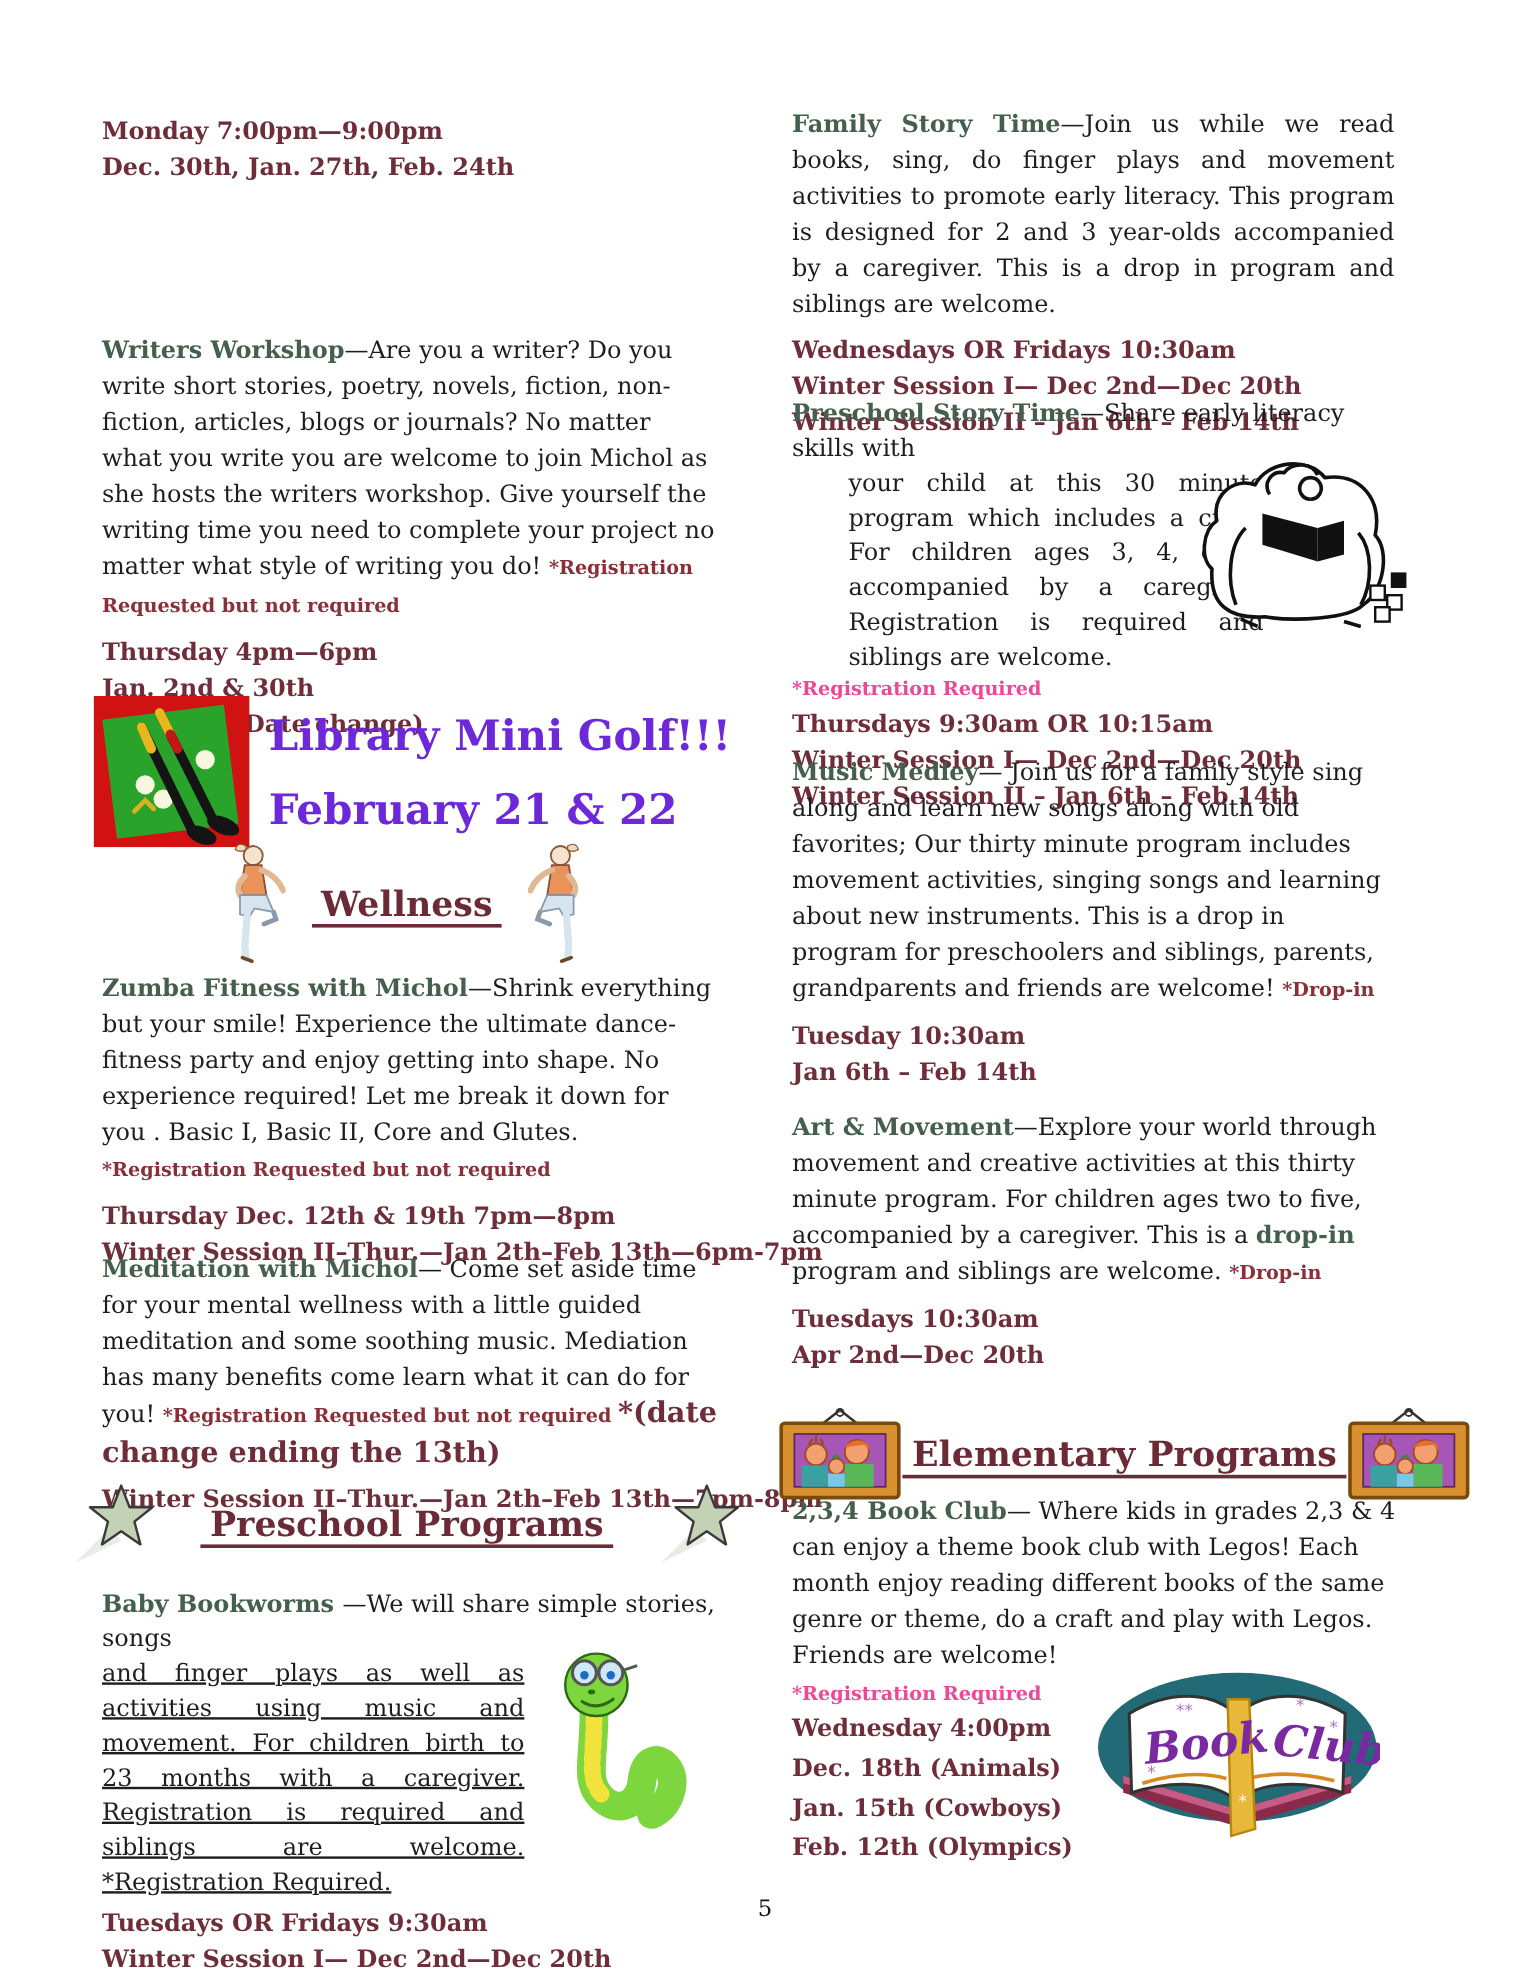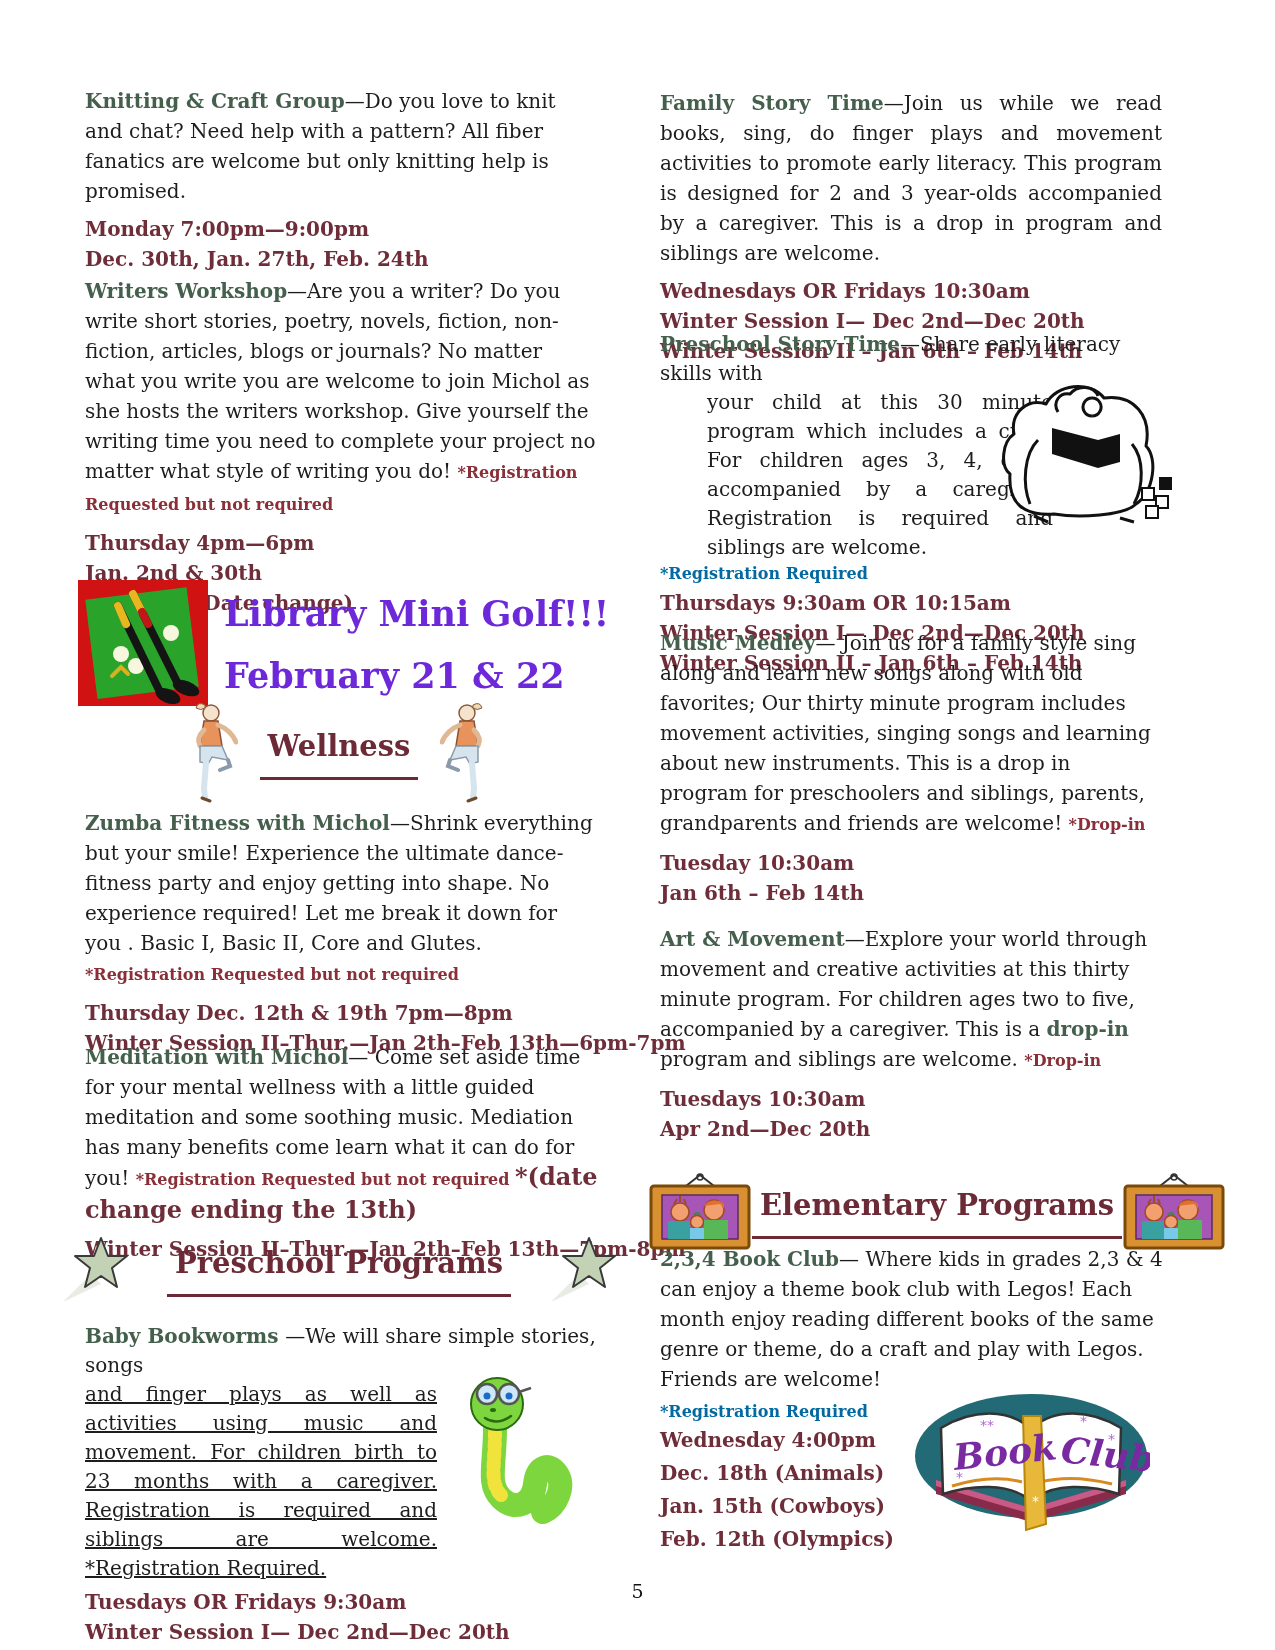--- a/index.html
+++ b/index.html
@@ -7,39 +7,38 @@
     position:relative;width:1275px;height:1650px;margin:0 auto;background:#ffffff;
     font-family:"DejaVu Serif","Liberation Serif",serif;color:#1d1d1d;overflow:hidden;
   }
   .sec{position:absolute;}
   .body-text{font-size:20px;line-height:30px;color:#1d1d1d;}
   .just{text-align:justify;}
   .t-green{font-weight:700;color:#44604c;}
   .sched-line{font-weight:700;color:#6e2d38;font-size:20px;line-height:30px;white-space:nowrap;margin:0;}
   .sched-gap{margin-top:8px;}
   .note-red{font-weight:700;color:#8a2f38;font-size:16px;}
-  .note-line{font-weight:700;color:#0369a1;font-size:16px;line-height:24px;margin:0;}
+  .note-line{font-weight:700;color:#ec4899;font-size:16px;line-height:24px;margin:0;}
   .date-big{font-weight:700;color:#6e2d38;font-size:24px;}
   .drop-green{font-weight:700;color:#44604c;}
   p{margin:0;}
   .big-title{font-weight:700;color:#6d28d9;font-size:35px;line-height:62px;white-space:nowrap;}
-  .underl{font-weight:700;color:#6b2a35;font-size:29px;line-height:34px;border-bottom:3px solid #6b2a35;padding:0 8px 14px;white-space:nowrap;}
+  .underl{font-weight:700;color:#6b2a35;font-size:29px;line-height:34px;border-bottom:3px solid #6b2a35;padding:0 8px 0;white-space:nowrap;}
   .flexrow{display:flex;align-items:center;}
   .center{justify-content:center;}
   .narrow-wrap{width:352px;}
   .abs{position:absolute;}
   .pagenum{position:absolute;left:0;right:0;top:1580px;text-align:center;font-size:19px;color:#111;}
 </style>
 </head>
 <body>
 
 <div class="page">
 
   <div class="sec" style="left:85px;top:86px;width:508px;">
-    <p class="body-text"><span class="t-green">Knitting &amp; Craft Group</span><span>—Do you love to knit and chat? Need help with a pattern? All fiber fanatics are welcome but only knitting help is promised.</span></p>
     <p class="sched-line sched-gap">Monday 7:00pm—9:00pm</p>
     <p class="sched-line">Dec. 30th, Jan. 27th, Feb. 24th</p>
   </div>
 
   <div class="sec" style="left:85px;top:276px;width:512px;">
     <p class="body-text"><span class="t-green">Writers Workshop</span><span>—Are you a writer?  Do you write short stories, poetry, novels, fiction, non-fiction, articles, blogs or journals?  No matter what you write you are welcome to join Michol as she hosts the writers workshop.  Give yourself the writing time you need to complete your project no matter what style of writing you do! </span><span class="note-red">*Registration Requested but not required</span></p>
     <p class="sched-line sched-gap">Thursday 4pm—6pm</p>
     <p class="sched-line">Jan. 2nd &amp; 30th</p>
     <p class="sched-line">Feb. 6th  *(Date change)</p>
   </div>

